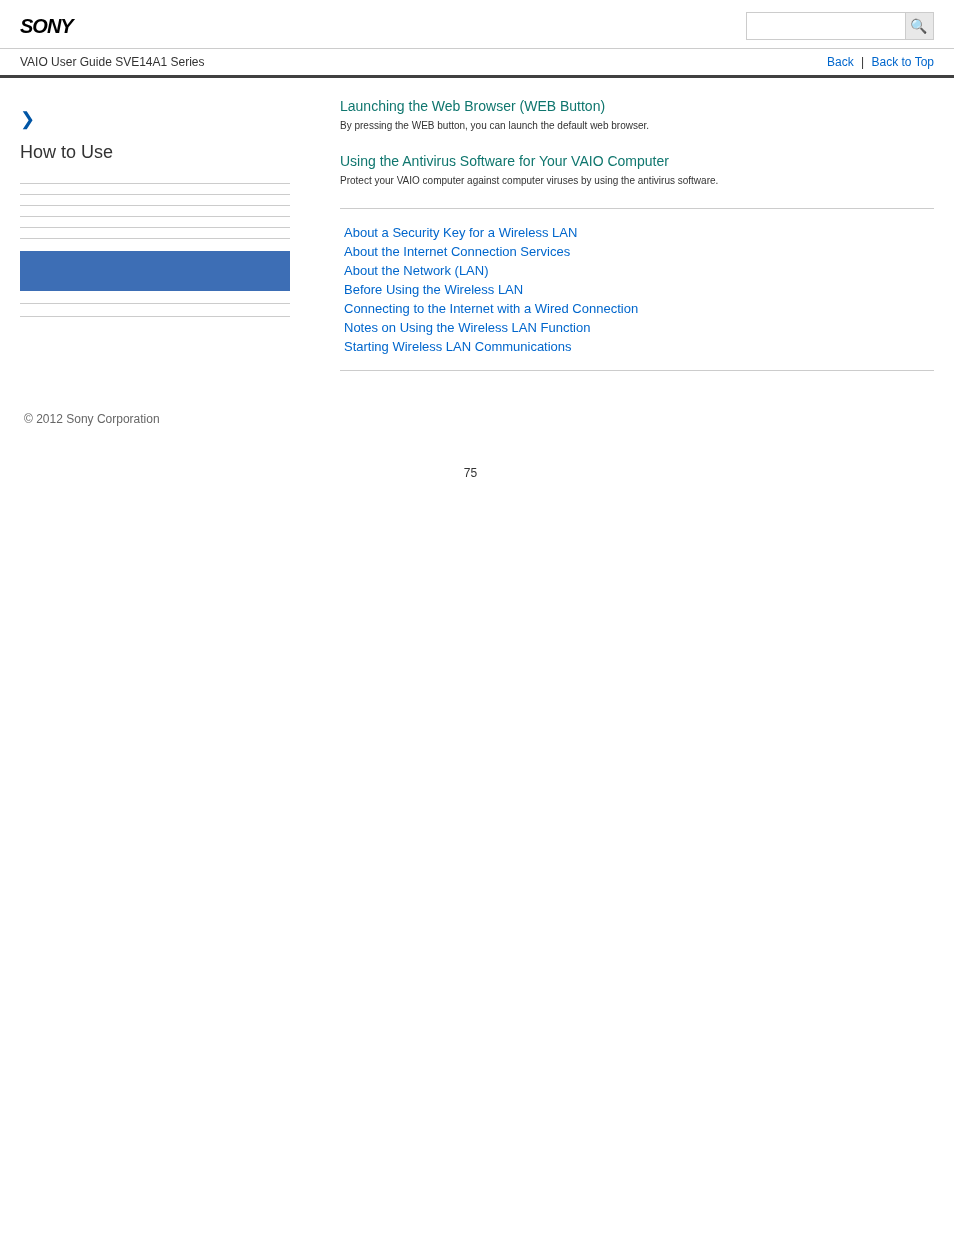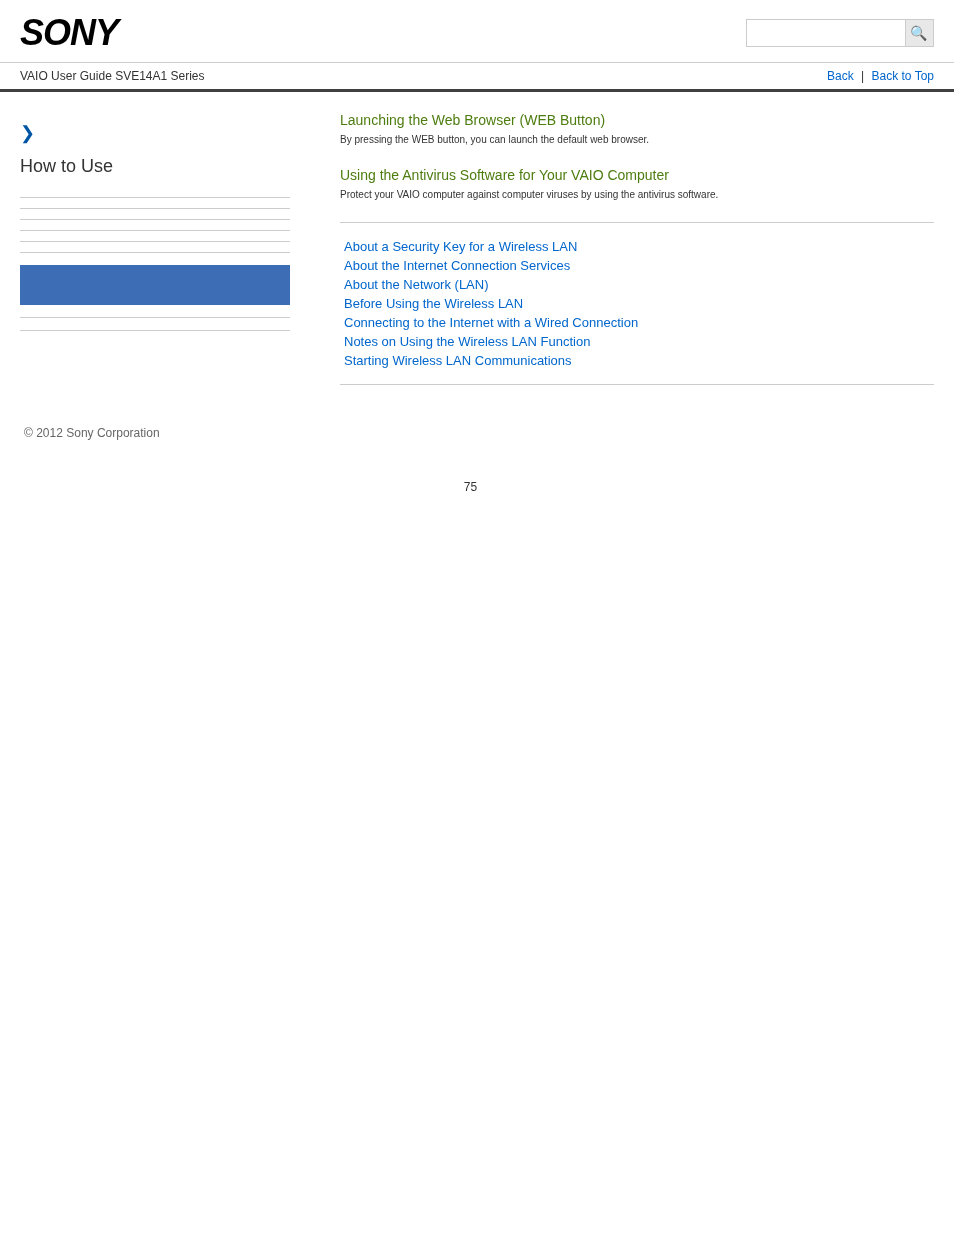--- a/index.html
+++ b/index.html
@@ -14,21 +14,21 @@
 
     
     .header {
       display: flex;
       align-items: center;
       justify-content: space-between;
       padding: 12px 20px 8px 20px;
       border-bottom: 1px solid #ccc;
     }
     .sony-logo {
-      font-size: 36px;
+      font-size: 20px;
       font-weight: 900;
       letter-spacing: -1px;
       color: #000;
       font-style: italic;
     }
     .search-box {
       display: flex;
       align-items: center;
     }
     .search-input {
@@ -130,21 +130,21 @@
       padding-left: 30px;
     }
 
     .content-link {
       color: #0066cc;
       text-decoration: none;
       font-size: 13px;
     }
 
     .section-title-link {
-      color: #4d7c0f;
+      color: #0f766e;
       text-decoration: none;
       font-size: 14px;
       font-weight: normal;
       display: block;
       margin-bottom: 4px;
     }
 
     .section-desc {
       font-size: 10px;
       color: #333;

